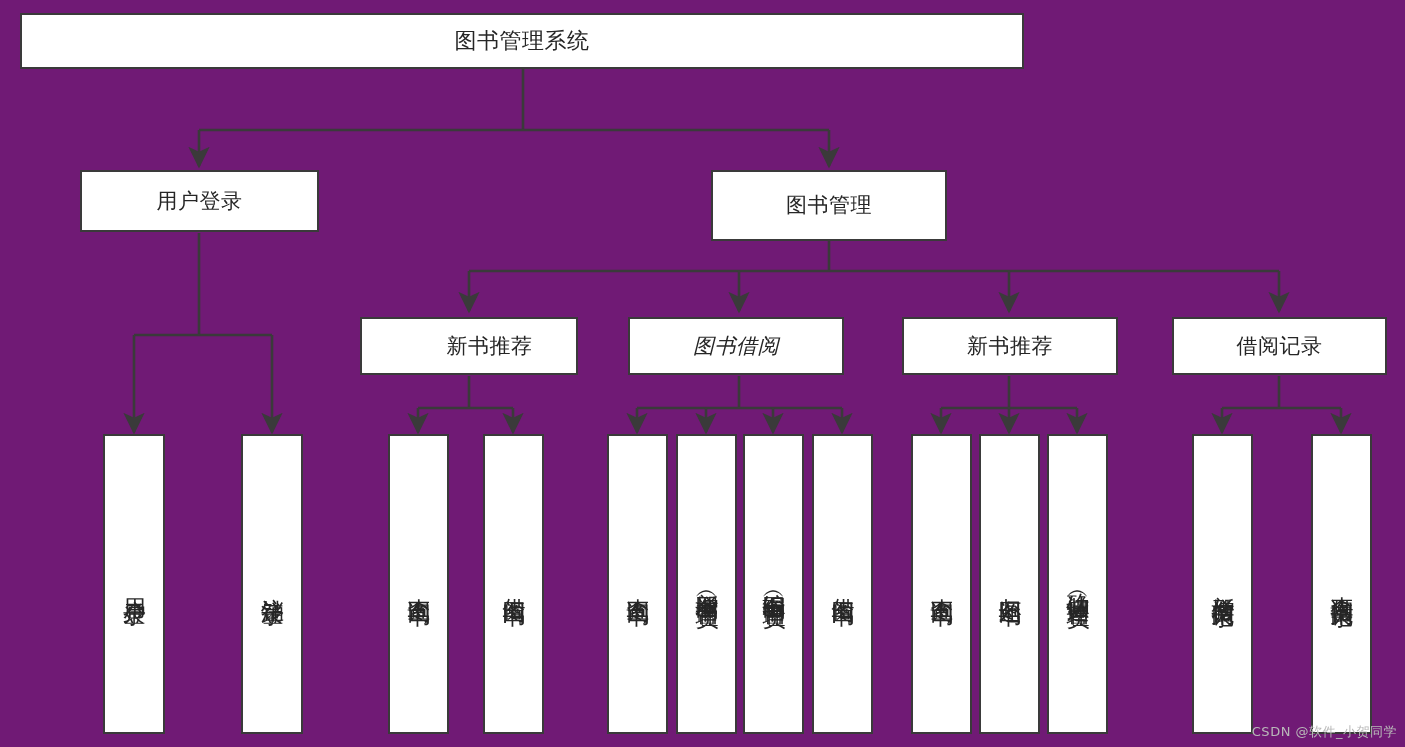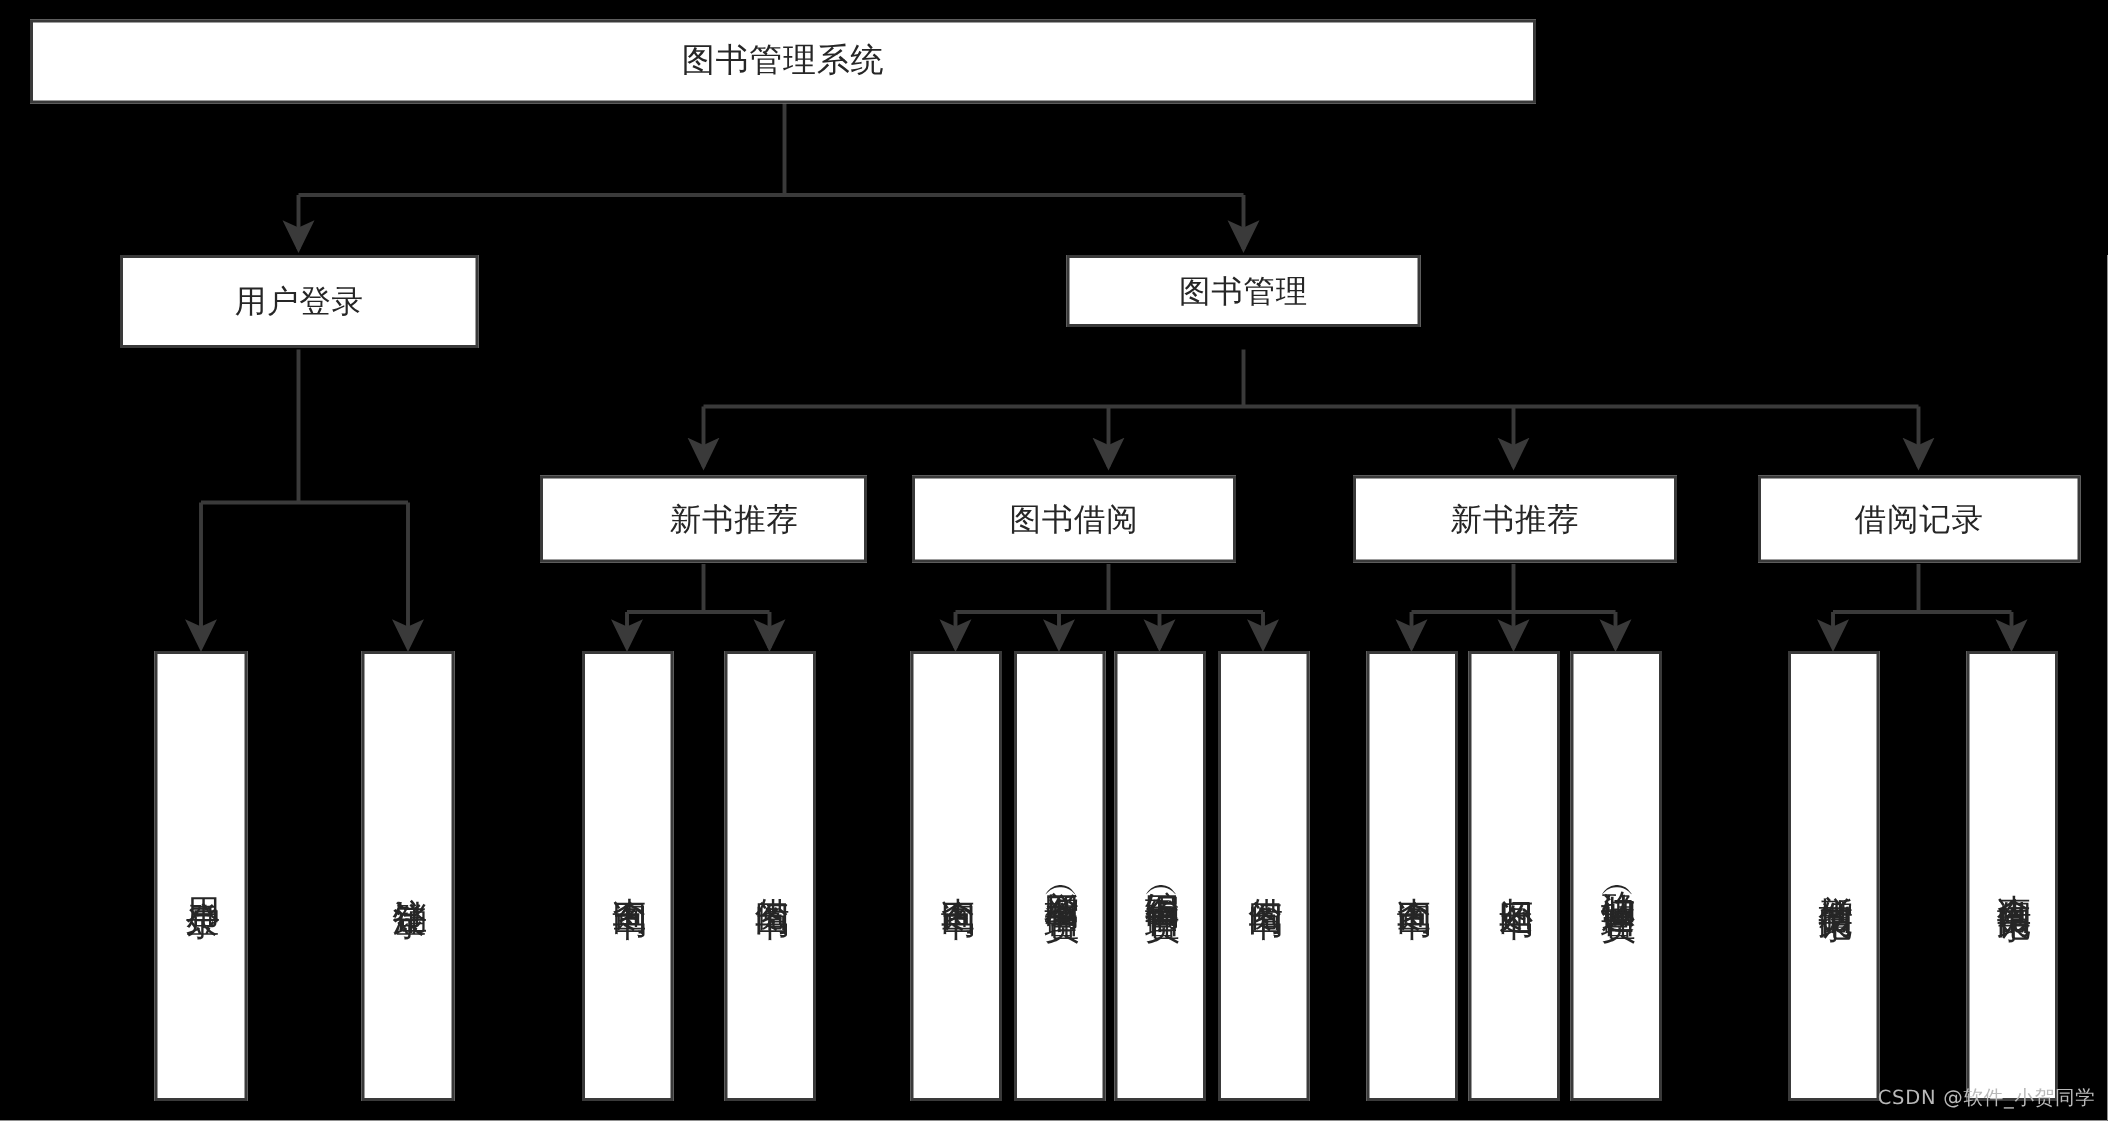--- a/index.html
+++ b/index.html
@@ -8,21 +8,21 @@
     padding: 0;
     background: #ffffff;
   }
   body {
     font-family: "DejaVu Sans", "Liberation Sans", sans-serif;
   }
   #canvas {
     position: relative;
     width: 1405px;
     height: 747px;
-    background: #000000;
+    background: #701a75;
     overflow: hidden;
   }
   #wires {
     position: absolute;
     left: 0;
     top: 0;
     width: 1405px;
     height: 747px;
     pointer-events: none;
   }
@@ -132,28 +132,28 @@
     </g>
   </svg>
 
   <div class="node root horiz" style="left:20px; top:13px; width:1004px; height:56px;">
     <span class="label">图书管理系统</span>
   </div>
 
   <div class="node horiz" style="left:80px; top:170px; width:239px; height:62px;">
     <span class="label">用户登录</span>
   </div>
-  <div class="node horiz" style="left:711px; top:170px; width:236px; height:48px;justify-content:center;">
+  <div class="node horiz" style="left:711px; top:170px; width:236px; height:71px;justify-content:center;">
     <span class="label">图书管理</span>
   </div>
 
   <div class="node horiz" style="left:360px; top:317px; width:218px; height:58px;padding-left:41px;">
     <span class="label">新书推荐</span>
   </div>
-  <div class="node horiz" style="left:608px; top:317px; width:216px; height:58px;">
+  <div class="node horiz" style="left:628px; top:317px; width:216px; height:58px;font-style:italic;">
     <span class="label">图书借阅</span>
   </div>
   <div class="node horiz" style="left:902px; top:317px; width:216px; height:58px;">
     <span class="label">新书推荐</span>
   </div>
   <div class="node horiz" style="left:1172px; top:317px; width:215px; height:58px;">
     <span class="label">借阅记录</span>
   </div>
 
   <div class="node leaf" style="left:103px; top:434px; width:62px; height:300px;">

